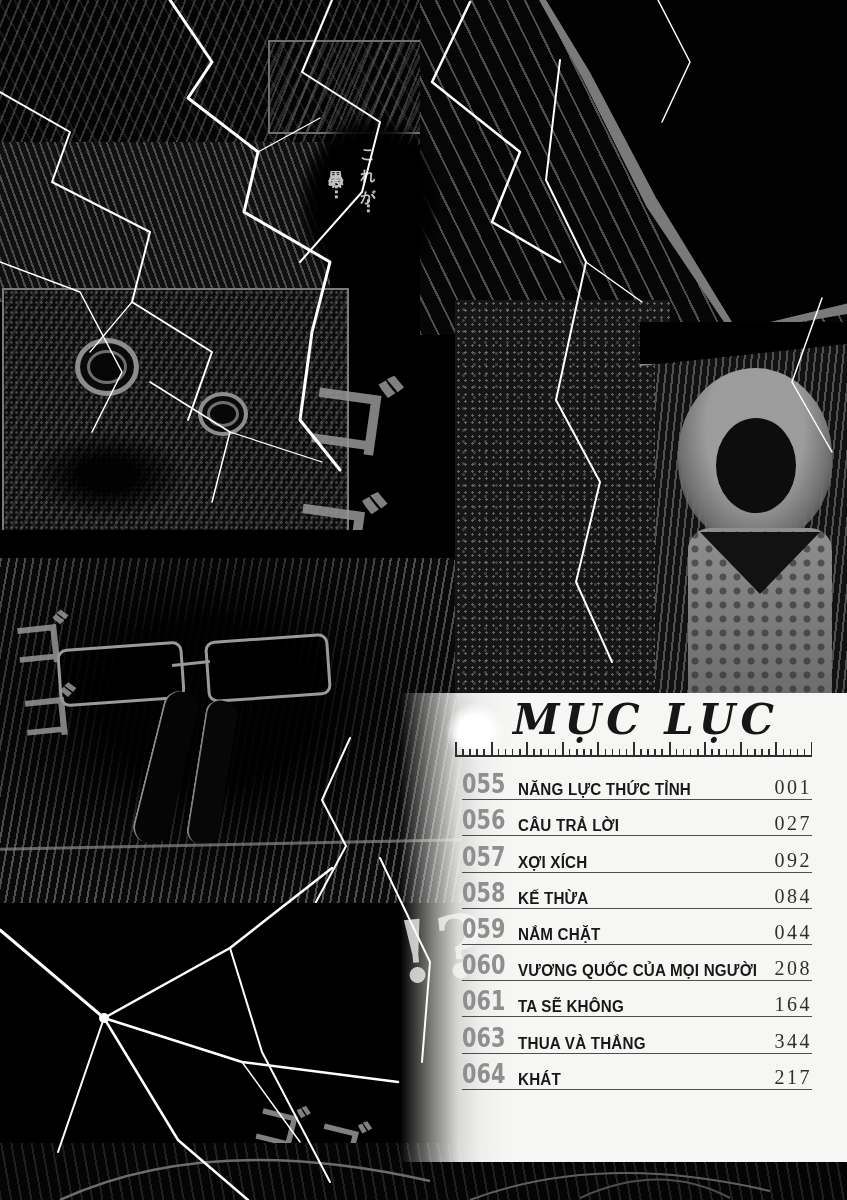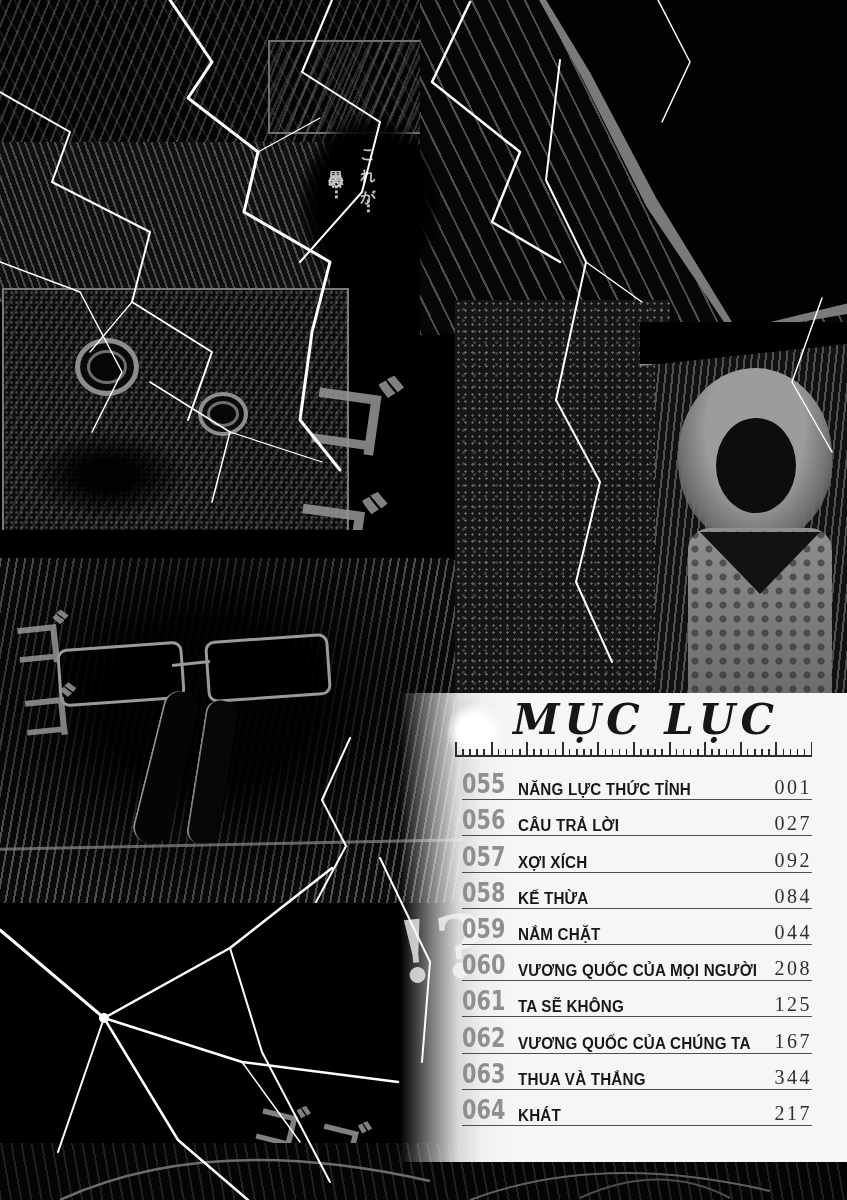--- a/index.html
+++ b/index.html
@@ -231,26 +231,21 @@
     <span class="pg">044</span>
   </li>
         <li class="toc-row">
     <span class="num">060</span>
     <span class="ttl">VƯƠNG QUỐC CỦA MỌI NGƯỜI</span>
     <span class="pg">208</span>
   </li>
         <li class="toc-row">
     <span class="num">061</span>
     <span class="ttl">TA SẼ KHÔNG</span>
-    <span class="pg">125</span>
-  </li>
-        <li class="toc-row">
-    <span class="num">062</span>
-    <span class="ttl">VƯƠNG QUỐC CỦA CHÚNG TA</span>
-    <span class="pg">167</span>
+    <span class="pg">164</span>
   </li>
         <li class="toc-row">
     <span class="num">063</span>
     <span class="ttl">THUA VÀ THẮNG</span>
     <span class="pg">344</span>
   </li>
         <li class="toc-row">
     <span class="num">064</span>
     <span class="ttl">KHÁT</span>
     <span class="pg">217</span>

